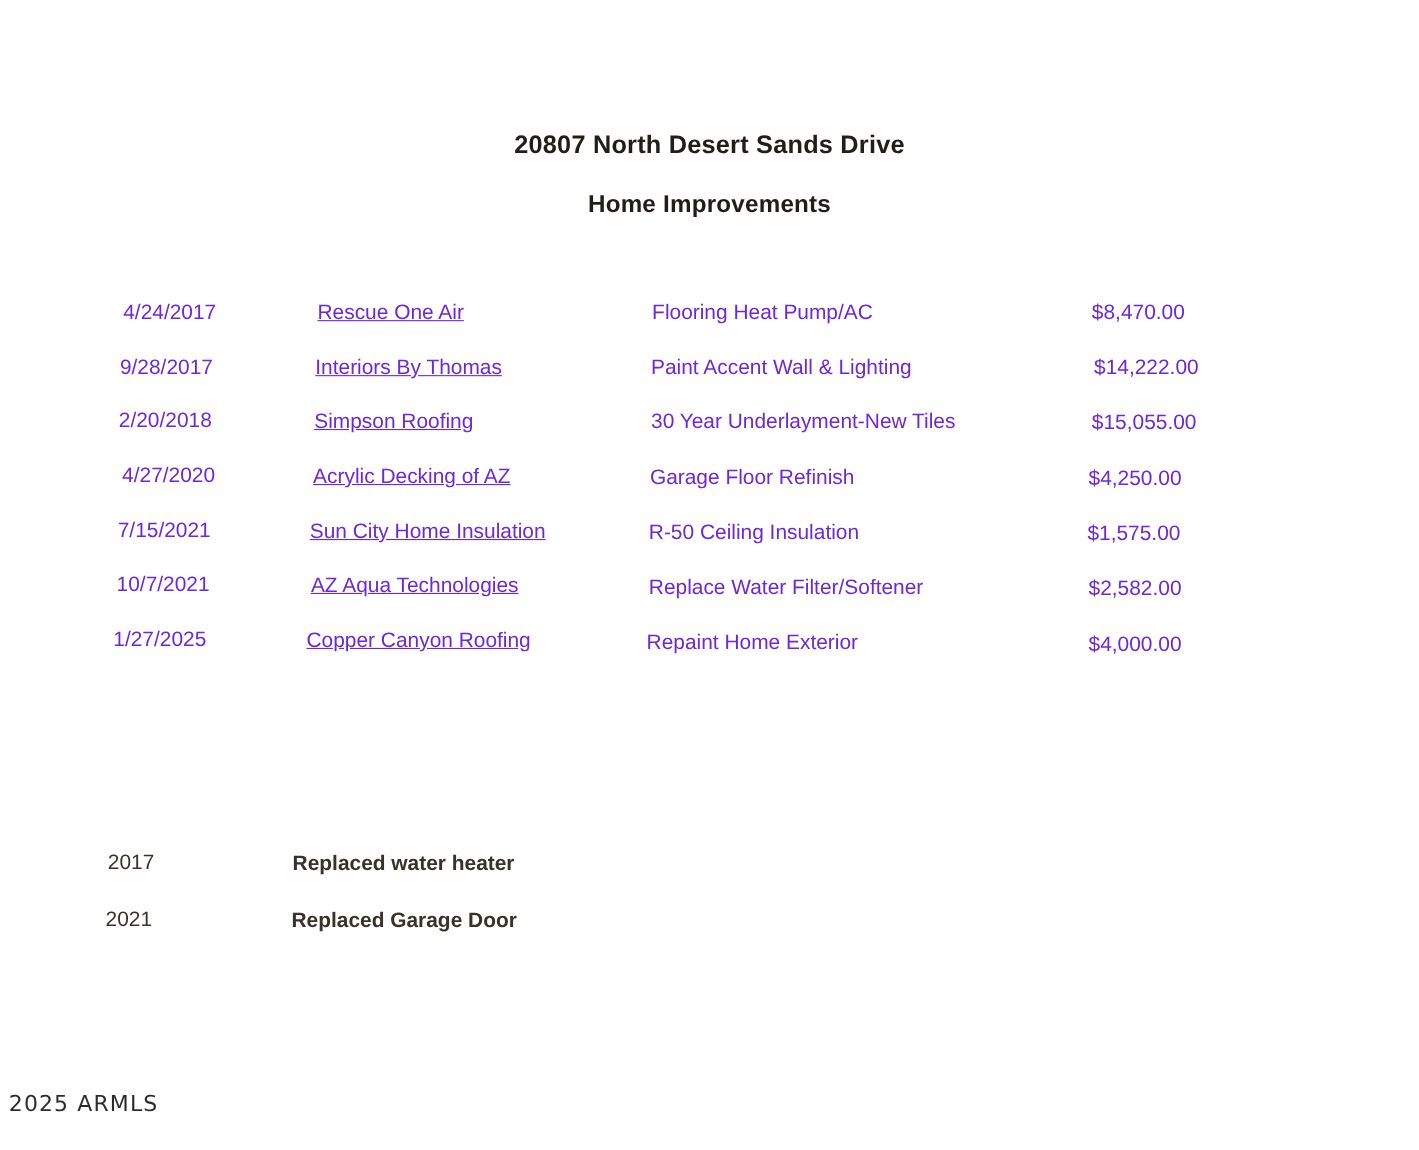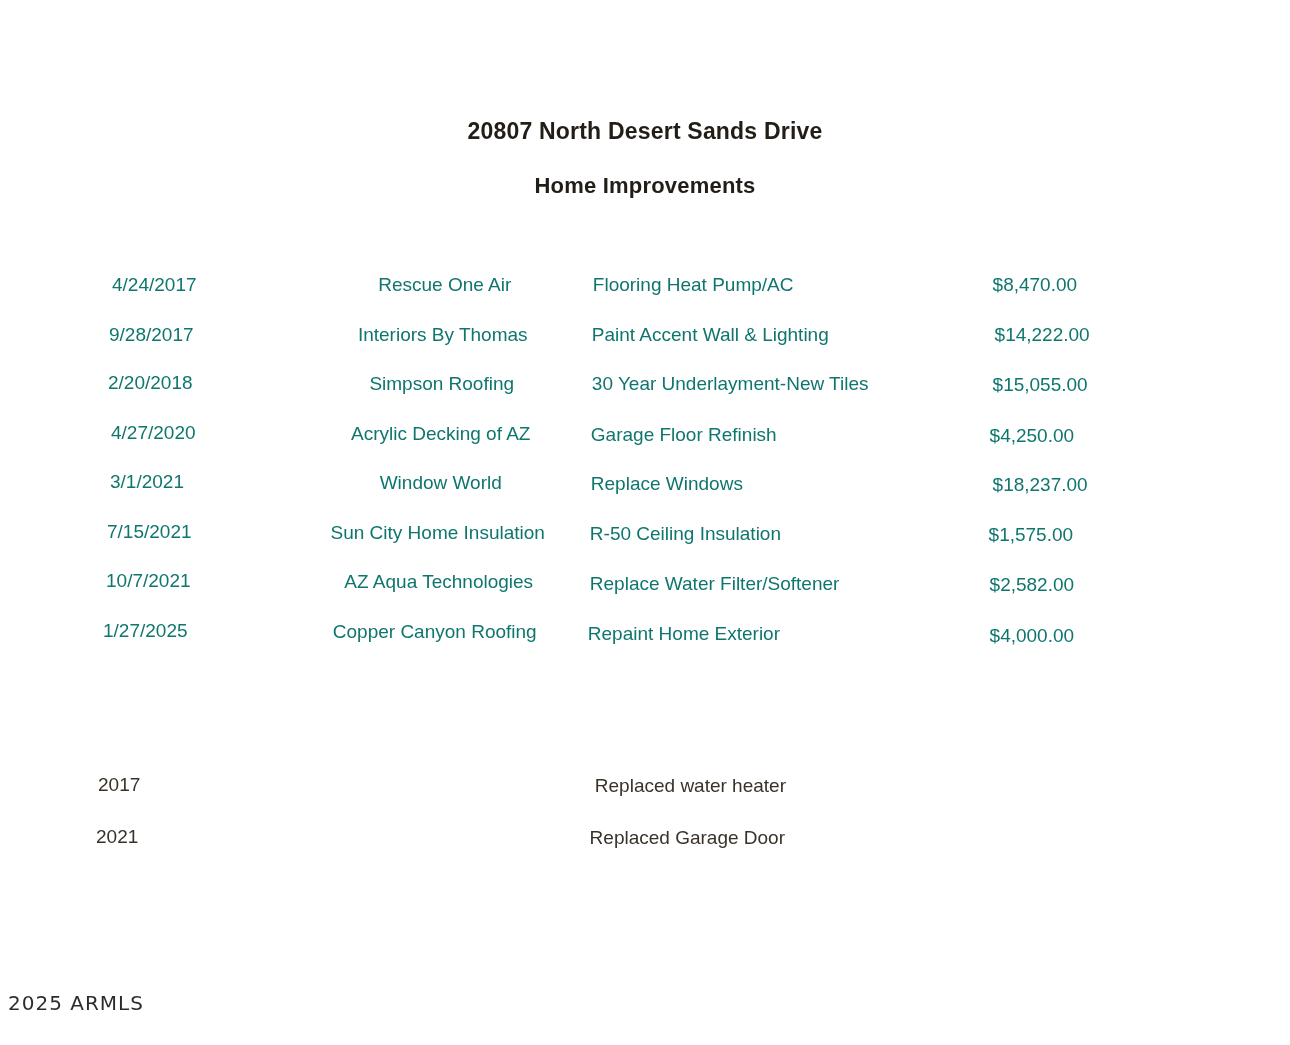--- a/index.html
+++ b/index.html
@@ -47,38 +47,39 @@
 
   .improvements-table {
     position: absolute;
     top: 275px;
     left: 95px;
     width: 1060px;
     border-collapse: collapse;
   }
   .improvements-table td {
     font-size: 19px;
-    color: #0f766e;
+    color: #6d28d9;
     padding: 0;
     vertical-align: top;
     font-weight: 400;
     line-height: 1.1;
   }
   .improvements-table tr {
     height: 49px;
   }
   .col-date {
     width: 175px;
     text-align: left;
     padding-left: 8px !important;
   }
   .col-vendor {
     width: 320px;
-    text-align: center;
+    text-align: left;
     padding-left: 6px !important;
+    text-decoration: underline;
   }
   .col-desc {
     width: 400px;
     text-align: left;
   }
   .col-amount {
     width: 165px;
     text-align: left;
     padding-left: 10px !important;
   }
@@ -140,21 +141,22 @@
   }
   .notes-table tr {
     height: 50px;
   }
   .notes-year {
     width: 170px;
     text-align: left;
     padding-left: 10px !important;
   }
   .notes-text {
-    text-align: right;
+    text-align: left;
+    font-weight: bold;
   }
   .n1 .notes-year { transform: translate(0px, 0px); }
   .n2 .notes-year { transform: translate(-2px, 2px); }
   .n1 .notes-text { transform: translate(-2px, 1px); }
   .n2 .notes-text { transform: translate(-3px, 3px); }
 
   .watermark {
     position: absolute;
     left: 8px;
     bottom: 30px;
@@ -194,26 +196,20 @@
         <td class="col-vendor">Simpson Roofing</td>
         <td class="col-desc">30 Year Underlayment-New Tiles</td>
         <td class="col-amount">$15,055.00</td>
       </tr>
       <tr class="r3">
         <td class="col-date">4/27/2020</td>
         <td class="col-vendor">Acrylic Decking of AZ</td>
         <td class="col-desc">Garage Floor Refinish</td>
         <td class="col-amount">$4,250.00</td>
       </tr>
-      <tr class="r4">
-        <td class="col-date">3/1/2021</td>
-        <td class="col-vendor">Window World</td>
-        <td class="col-desc">Replace Windows</td>
-        <td class="col-amount">$18,237.00</td>
-      </tr>
       <tr class="r5">
         <td class="col-date">7/15/2021</td>
         <td class="col-vendor">Sun City Home Insulation</td>
         <td class="col-desc">R-50 Ceiling Insulation</td>
         <td class="col-amount">$1,575.00</td>
       </tr>
       <tr class="r6">
         <td class="col-date">10/7/2021</td>
         <td class="col-vendor">AZ Aqua Technologies</td>
         <td class="col-desc">Replace Water Filter/Softener</td>

